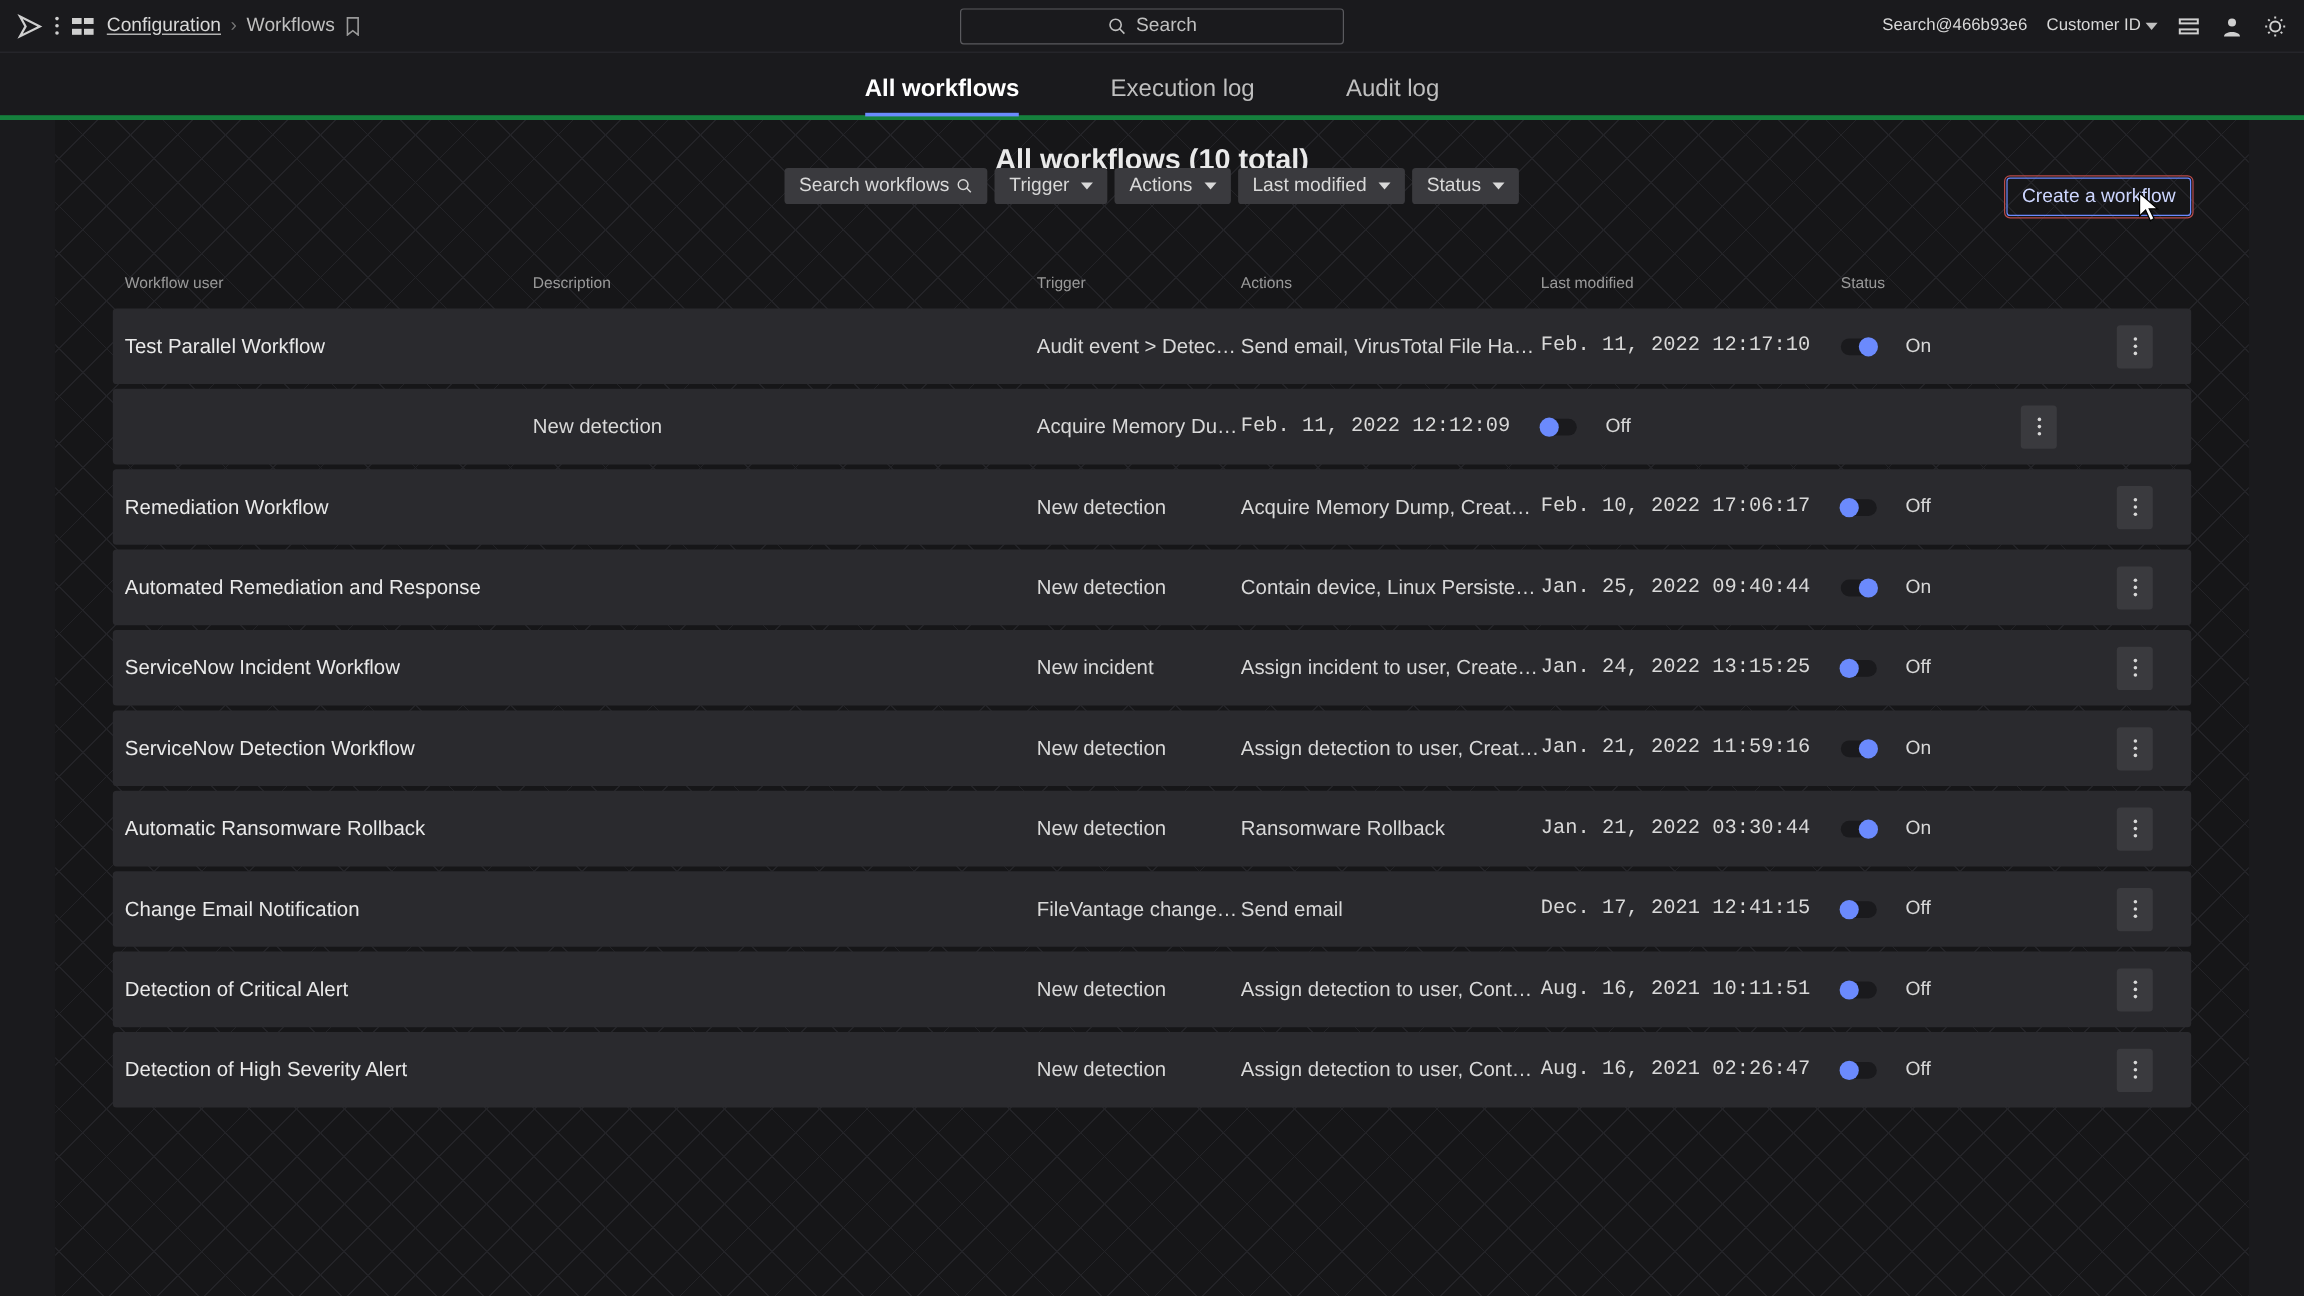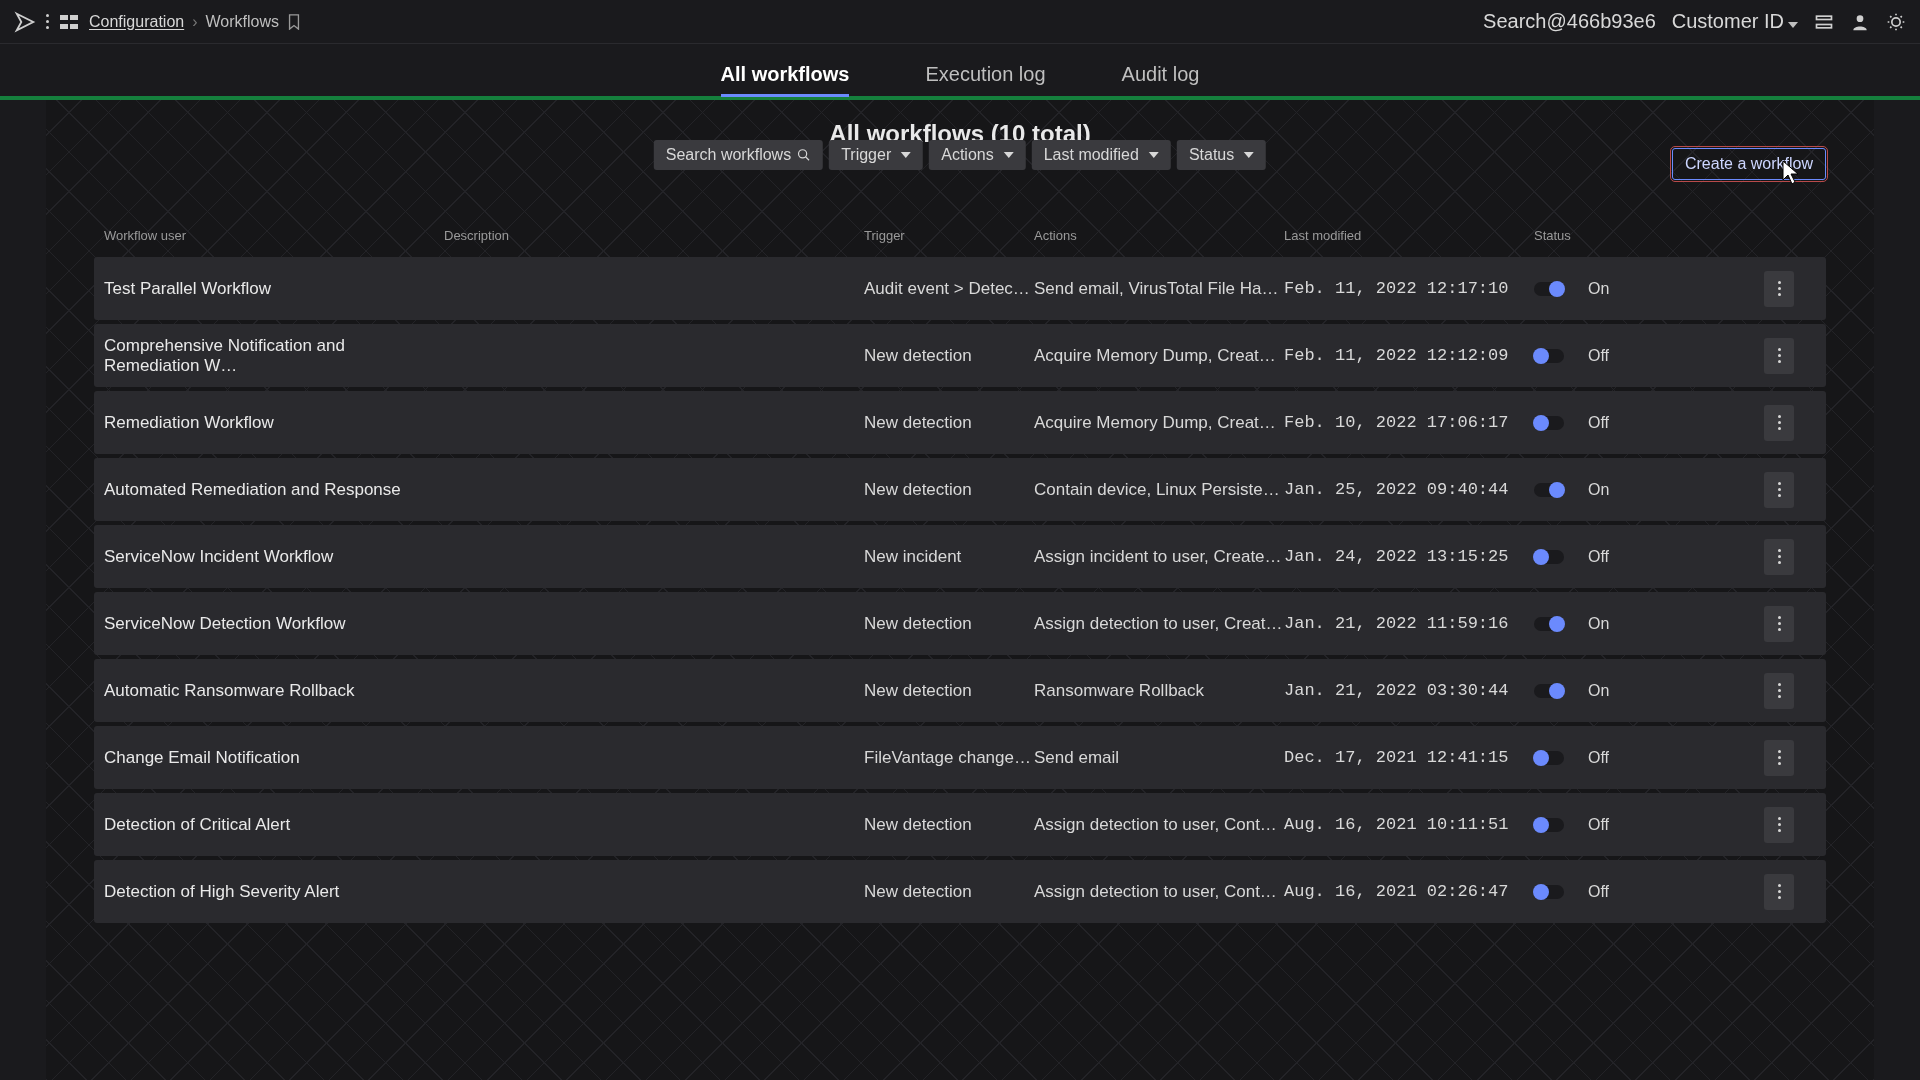--- a/index.html
+++ b/index.html
@@ -8,21 +8,21 @@
   .topbar { position:relative; height:44px; background:#1a1a1d; border-bottom:1px solid #2a2a2e; display:flex; align-items:center; padding:0 14px; }
   .topbar .left { display:flex; align-items:center; gap:10px; }
   .topbar .icon { color:#bfbfbf; display:flex; align-items:center; }
   .breadcrumb { display:flex; align-items:center; gap:8px; font-size:16px; }
   .breadcrumb a { color:#d8d8d8; text-decoration:underline; text-underline-offset:2px; }
   .breadcrumb .sep { color:#777; }
   .breadcrumb .current { color:#bfbfbf; }
   .searchbox { position:absolute; left:50%; transform:translateX(-50%); width:320px; height:30px;
                border:1px solid #5a5a5e; border-radius:3px; display:flex; align-items:center;
                justify-content:center; gap:8px; color:#bfbfbf; font-size:16px; background:#1a1a1d; }
-  .topbar .right { margin-left:auto; display:flex; gap:16px; font-size:20px; color:#d8d8d8; }
+  .topbar .right { margin-left:auto; display:flex; gap:16px; font-size:14px; color:#d8d8d8; }
   .chev-down { width:0;height:0;border-left:5px solid transparent;border-right:5px solid transparent;border-top:6px solid #bfbfbf;display:inline-block;margin-left:4px; }
   
   .tabs { height:56px; display:flex; justify-content:center; align-items:flex-end; gap:76px; border-bottom:4px solid #15803d; }
   .tab { font-size:20px; color:#bfbfbf; padding-bottom:10px; position:relative; cursor:pointer; }
   .tab.active { color:#fff; font-weight:600; }
   .tab.active::after { content:""; position:absolute; left:0; right:0; bottom:-1px; height:3px; background:#6b8afd; }
   
   .page { position:absolute; left:46px; right:46px; top:100px; bottom:0; }
   .page-bg { position:absolute; inset:0; background:
       repeating-linear-gradient(45deg, #232327 0 1px, transparent 1px 28px),
@@ -88,20 +88,27 @@
       <span class="sep">›</span>
       <span class="current">Workflows</span>
       <span class="icon">
         <svg width="14" height="16" viewBox="0 0 14 18" fill="none" stroke="#9a9a9a" stroke-width="1.5">
             <path d="M2 1 H12 V17 L7 13 L2 17 Z"></path>
           </svg>
       </span>
     </div>
   </div>
 
+  <div class="searchbox">
+    <svg width="16" height="16" viewBox="0 0 24 24" fill="none" stroke="#bfbfbf" stroke-width="2">
+        <circle cx="10" cy="10" r="7"></circle>
+        <path d="M21 21 L15 15"></path>
+      </svg>
+    <span>Search</span>
+  </div>
 
   <div class="right">
     <span>Search@466b93e6</span>
     <span>
       <span>Customer ID</span><span class="chev-down"></span>
     </span>
     <span class="icon">
       <svg width="20" height="20" viewBox="0 0 24 24" fill="none" stroke="#cfcfcf" stroke-width="2">
           <rect x="3" y="5" width="18" height="4"></rect>
           <rect x="3" y="15" width="18" height="4"></rect>
@@ -184,21 +191,20 @@
               </div>
               <span>On</span>
             </div>
             <div class="kebab">
               <span></span>
               <span></span>
               <span></span>
             </div>
           </div>
           <div class="row">
-            <div class="wf-name">Comprehensive Notification and Remediation W…</div>
             <div class="cell"></div>
             <div class="cell">New detection</div>
             <div class="cell">Acquire Memory Dump, Create Ser…</div>
             <div class="mod">Feb. 11, 2022 12:12:09</div>
             <div class="status-cell">
               <div class="toggle off">
                 <div class="knob"></div>
               </div>
               <span>Off</span>
             </div>

